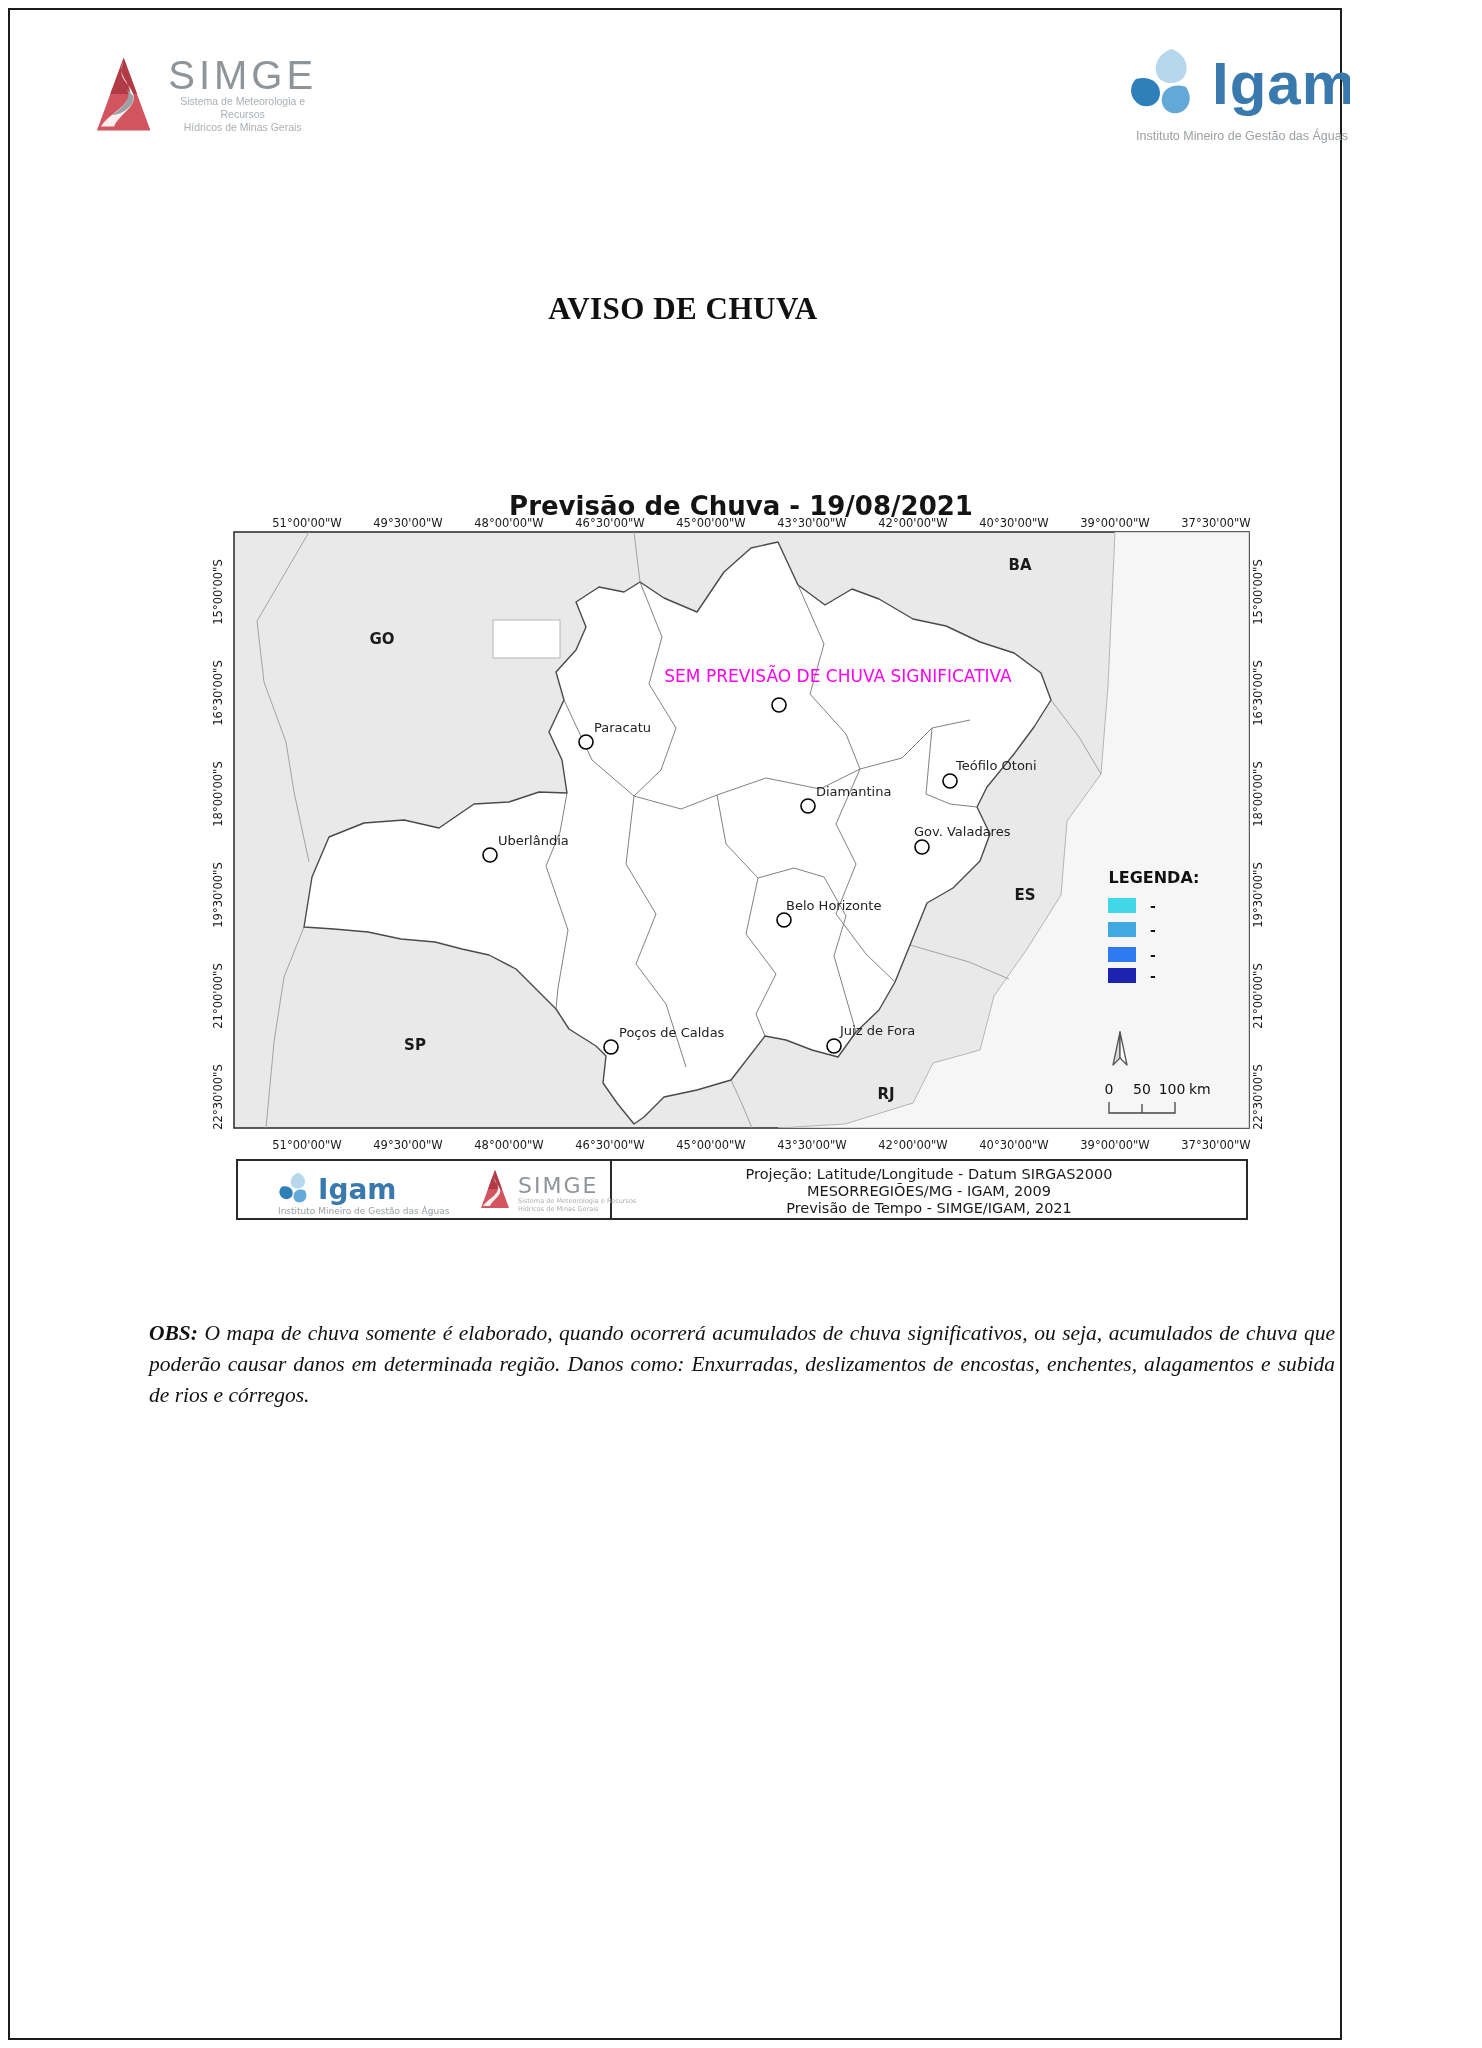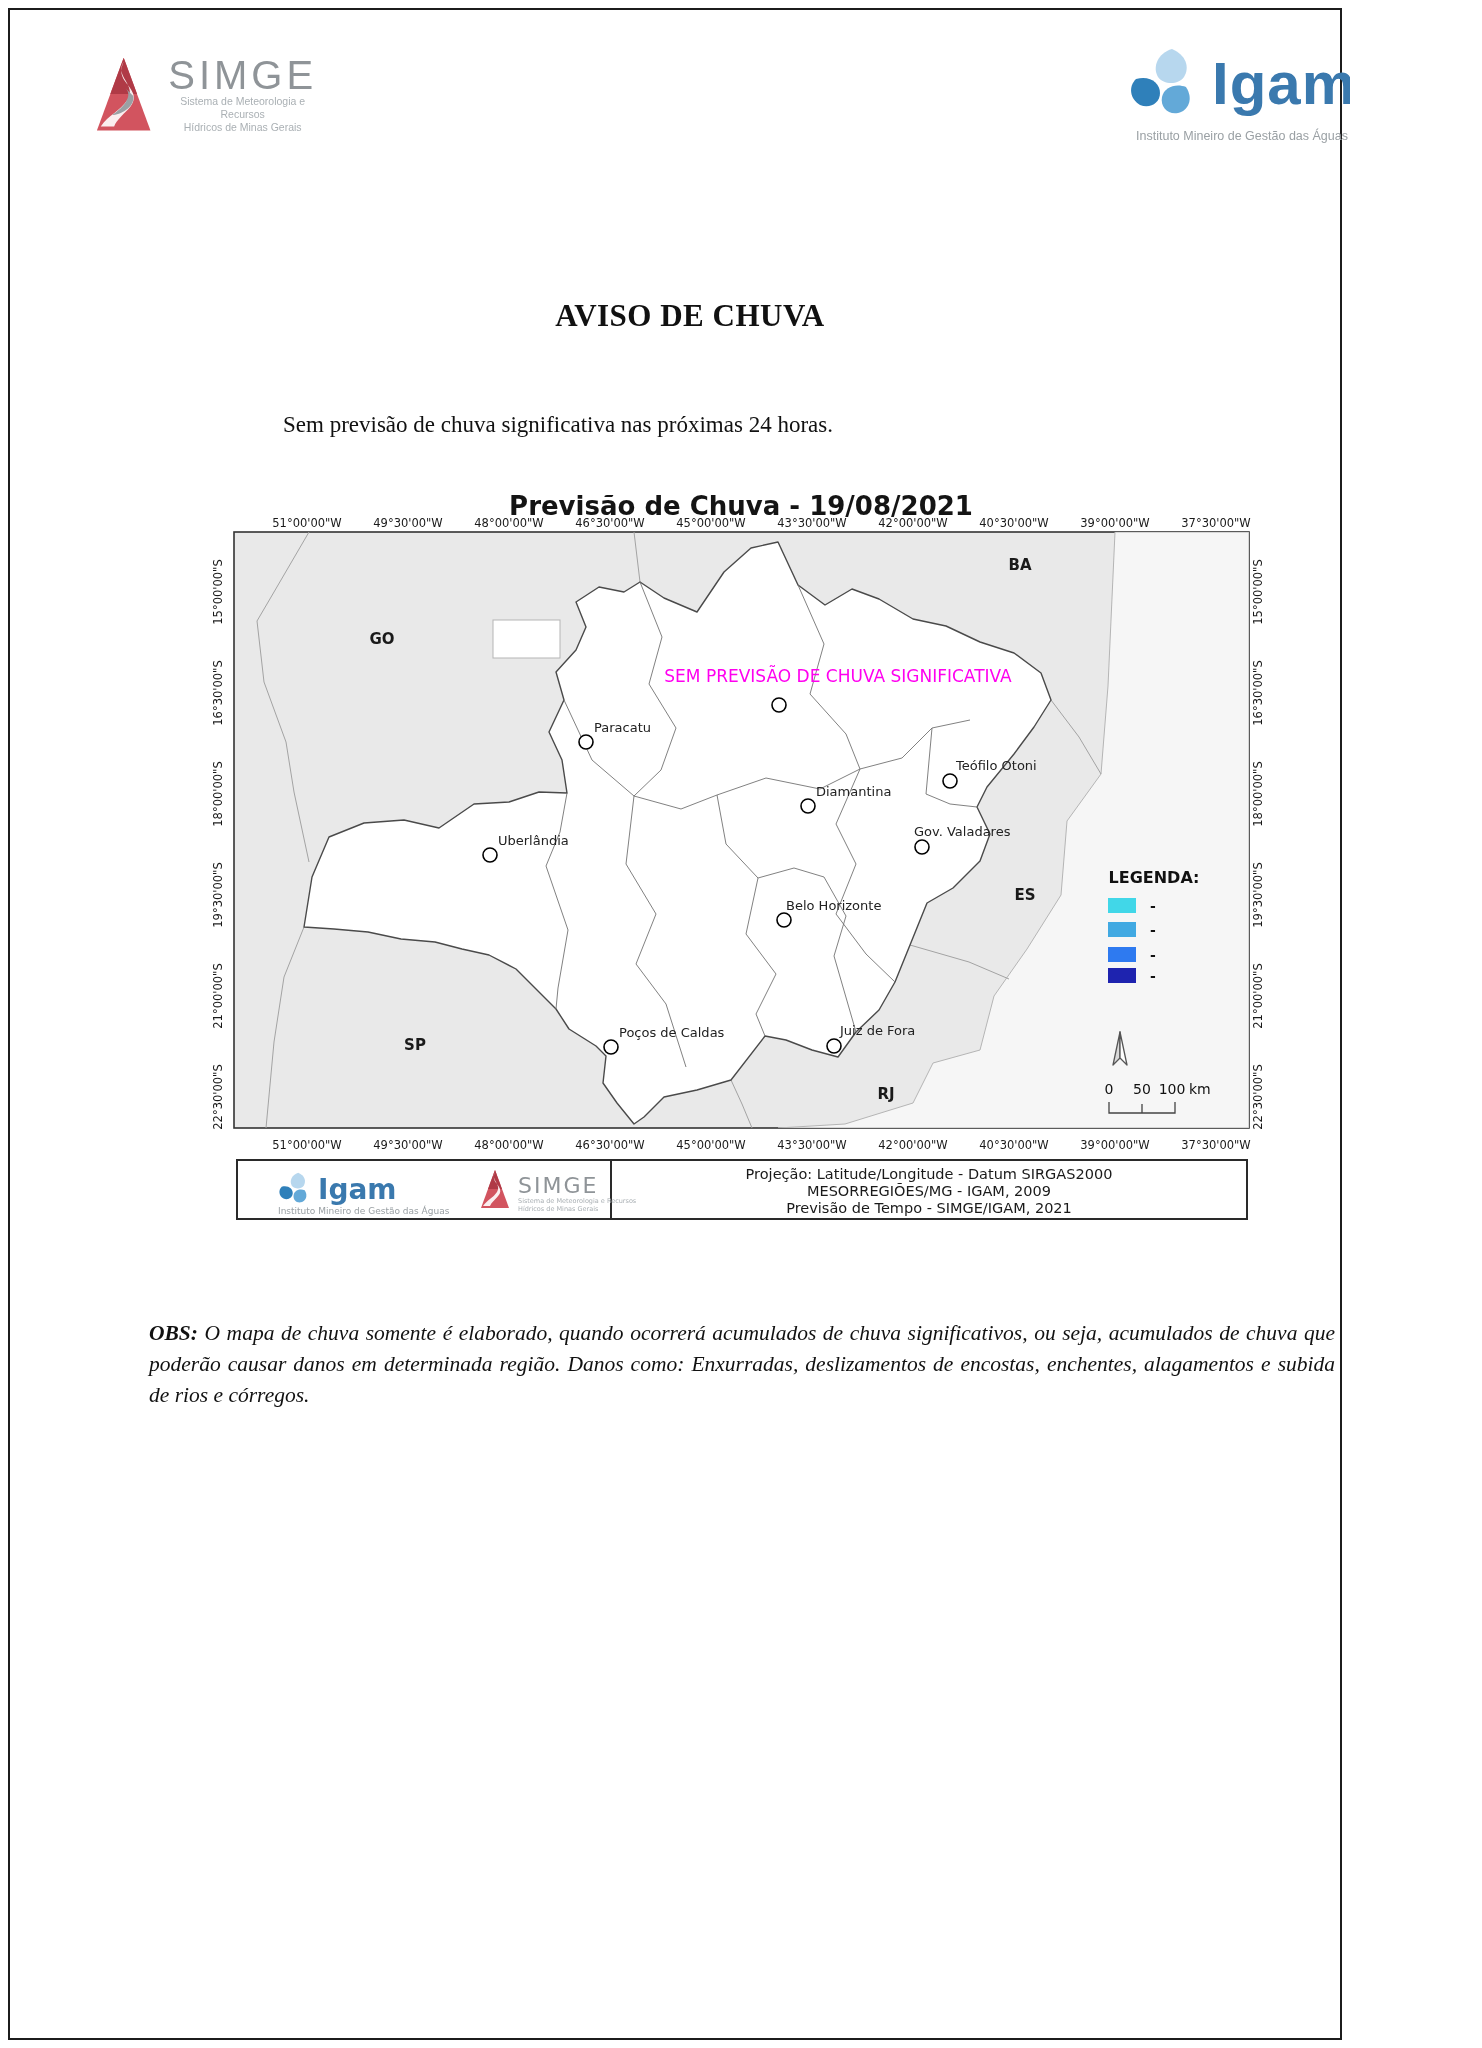--- a/index.html
+++ b/index.html
@@ -13,21 +13,21 @@
   .simge-name{font-family:"Liberation Sans",sans-serif;font-size:40px;letter-spacing:4px;
         color:#8f9498;font-weight:400;line-height:1;}
   .simge-sub{font-family:"Liberation Sans",sans-serif;font-size:10.5px;color:#aab0b4;line-height:1.25;}
   .igam-logo{position:absolute;left:1092px;top:45px;width:300px;height:110px;}
   .igam-row{display:flex;align-items:center;justify-content:center;}
   .igam-name{font-family:"Liberation Sans",sans-serif;font-size:60px;font-weight:bold;
         color:#3a79ae;line-height:1;margin-left:6px;letter-spacing:1px;}
   .igam-sub{font-family:"Liberation Sans",sans-serif;font-size:12.5px;color:#9aa0a4;
         text-align:center;margin-top:6px;}
   
-  .doc-title{position:absolute;left:0;top:283px;width:100%;text-align:center;margin:15px;
+  .doc-title{position:absolute;left:0;top:283px;width:100%;text-align:center;margin:8px;
         font-size:31px;font-weight:bold;letter-spacing:.5px;}
   .doc-subtitle{position:absolute;left:283px;top:412px;width:900px;margin:0;font-size:23px;}
   .obs{position:absolute;left:149px;top:1318px;width:1186px;margin:0;font-size:21.5px;
         line-height:31px;text-align:justify;font-style:italic;}
   .obs b{font-weight:bold;}
   .map-block{position:absolute;left:170px;top:487px;width:1130px;height:758px;}
   svg text{font-family:"DejaVu Sans","Liberation Sans",sans-serif;}
   .axis-lbl{font-size:11.5px;fill:#1a1a1a;}
   .state-lbl{font-size:15px;font-weight:bold;fill:#1a1a1a;}
   .city-lbl{font-size:13px;fill:#222;}
@@ -69,21 +69,20 @@
         <path d="M44,4 C58,10 62,22 56,32 C50,40 36,40 30,32 C24,22 30,8 44,4 Z" fill="#b7d7ee"></path>
         <path d="M8,34 C22,30 32,38 32,48 C32,58 22,64 12,60 C2,54 0,42 8,34 Z" fill="#2f80ba"></path>
         <path d="M58,42 C66,54 60,66 50,68 C40,70 32,62 34,52 C36,42 48,38 58,42 Z" fill="#63a9d8"></path>
       </svg>
       <span class="igam-name">Igam</span>
     </div>
     <div class="igam-sub">Instituto Mineiro de Gestão das Águas</div>
   </div>
 
   <h1 class="doc-title">AVISO DE CHUVA</h1>
-  <p class="doc-subtitle">Sem previsão de chuva significativa nas próximas 24 horas.</p>
 
   <div class="map-block">
   <svg width="1130" height="758" viewBox="0 0 1130 758">
     <text class="map-title" x="571" y="28" text-anchor="middle">Previsão de Chuva - 19/08/2021</text>
 
     <g>
       <text class="axis-lbl" x="137" y="40" text-anchor="middle">51°00'00"W</text>
       <text class="axis-lbl" x="238" y="40" text-anchor="middle">49°30'00"W</text>
       <text class="axis-lbl" x="339" y="40" text-anchor="middle">48°00'00"W</text>
       <text class="axis-lbl" x="440" y="40" text-anchor="middle">46°30'00"W</text>

